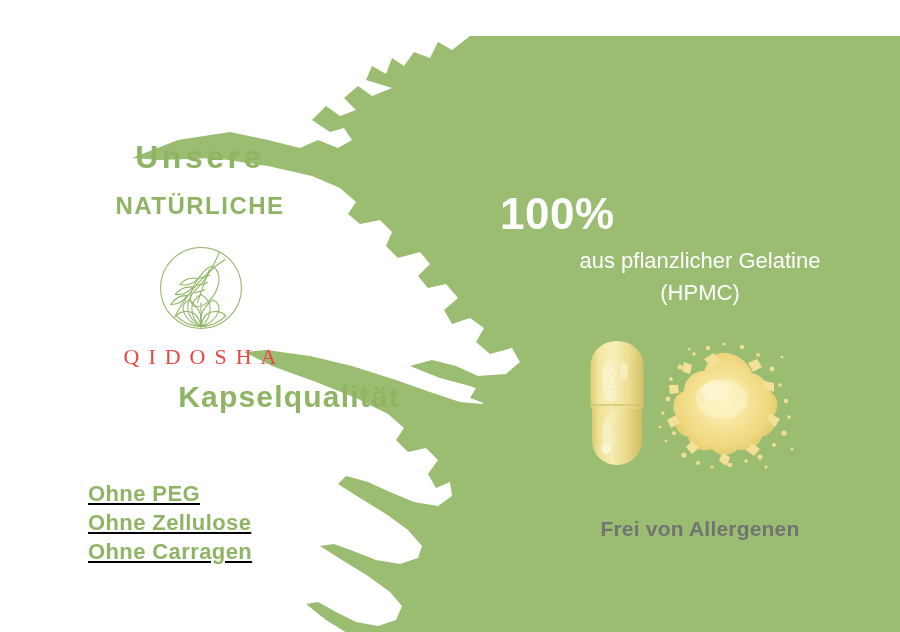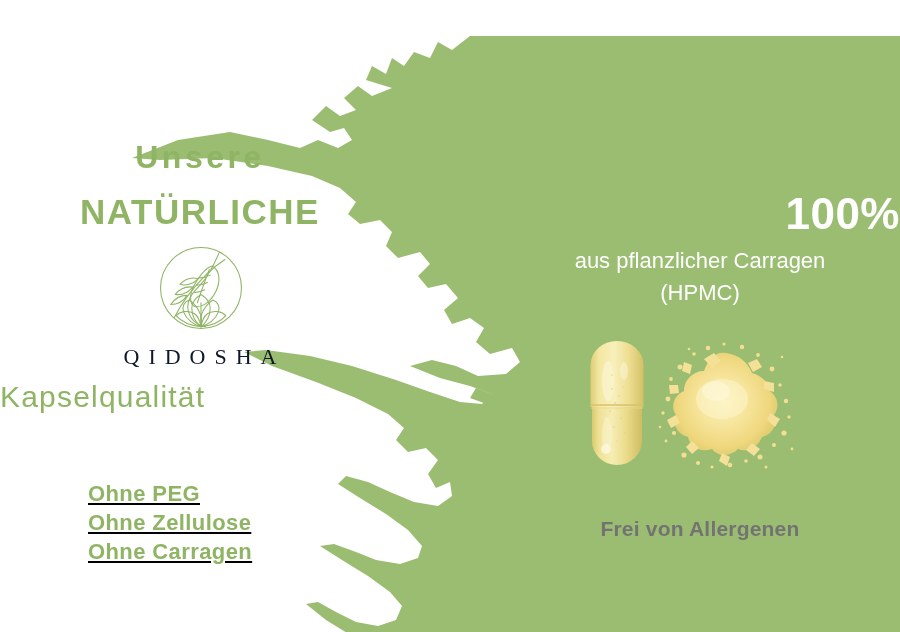--- a/index.html
+++ b/index.html
@@ -50,21 +50,21 @@
     font-weight: bold;
     letter-spacing: 3.5px;
     color: #8FB464;
   }
   .headline-natuerliche {
     position: absolute;
     left: 0;
     top: 156px;
     width: 400px;
     text-align: center;
-    font-size: 35px;
+    font-size: 24px;
     font-weight: bold;
     letter-spacing: 1.5px;
     color: #8FB464;
   }
   .brand-logo {
     position: absolute;
     left: 155px;
     top: 206px;
     width: 92px;
     height: 92px;
@@ -74,30 +74,30 @@
     position: absolute;
     left: 0;
     top: 308px;
     width: 400px;
     text-align: center;
     font-family: "Liberation Serif", serif;
     font-size: 22px;
     font-weight: normal;
     letter-spacing: 9px;
     text-indent: 9px;
-    color: #0f172a;
+    color: #ef4444;
   }
   .headline-kapsel {
     position: absolute;
     left: 0;
     top: 344px;
     width: 400px;
-    text-align: left;
+    text-align: right;
     font-size: 30px;
-    font-weight: normal;
+    font-weight: bold;
     letter-spacing: 1.2px;
     color: #8FB464;
   }
   .claims-list {
     position: absolute;
     left: 88px;
     top: 443px;
     list-style: none;
     margin: 0;
     padding: 0;
@@ -119,21 +119,21 @@
     top: 0;
     width: 400px;
     height: 632px;
     z-index: 4;
   }
   .pct-headline {
     position: absolute;
     left: 0;
     top: 153px;
     width: 400px;
-    text-align: right;
+    text-align: left;
     font-size: 44px;
     font-weight: bold;
     letter-spacing: 0.5px;
     color: #ffffff;
   }
   .pct-sub {
     position: absolute;
     left: -20px;
     top: 209px;
     width: 440px;
@@ -262,21 +262,21 @@
       <li>Ohne Zellulose</li>
       <li>Ohne Carragen</li>
     </ul>
   </div>
 
   <div class="right-col">
 
     <div class="pct-headline">100%</div>
 
     <div class="pct-sub">
-      <span>aus pflanzlicher Carragen</span><br>
+      <span>aus pflanzlicher Gelatine</span><br>
       <span>(HPMC)</span>
     </div>
 
     <div class="allergen-note">
       <span>Frei von Allergenen</span><br>
     </div>
   </div>
 
   <div class="capsule-wrap">
     <svg viewBox="0 0 58 124" xmlns="http://www.w3.org/2000/svg" aria-hidden="true">

